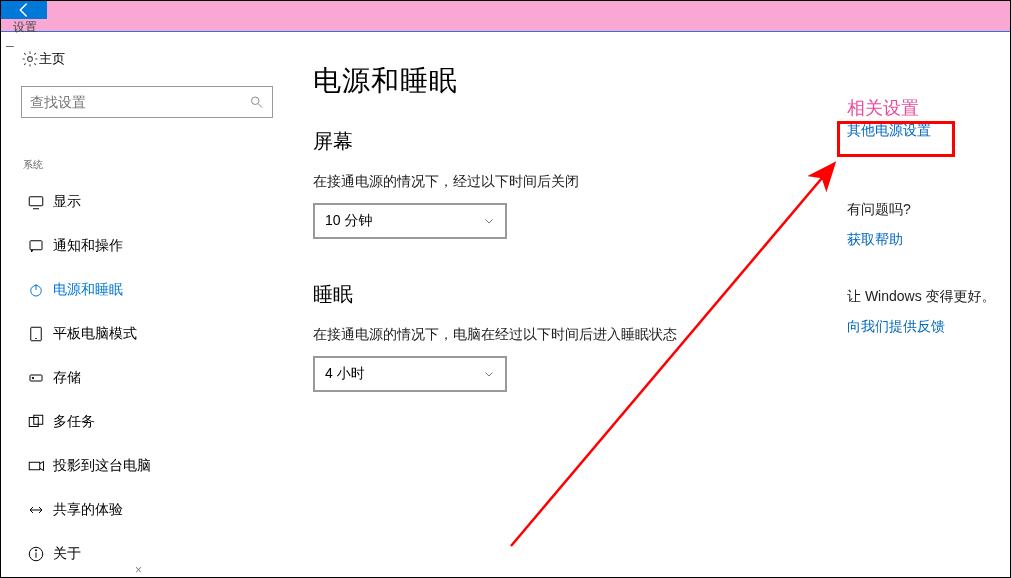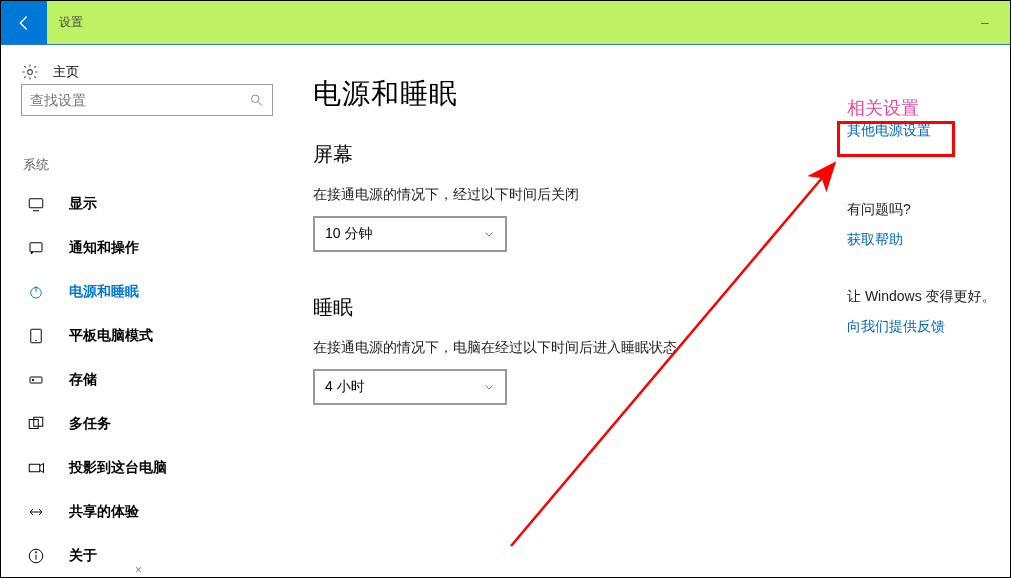--- a/index.html
+++ b/index.html
@@ -1,24 +1,25 @@
 <!DOCTYPE html>
 <html><head>
   <meta charset="utf-8">
   <style>
     * { box-sizing: border-box; margin: 0; padding: 0; }
     html, body { width: 1011px; height: 578px; overflow: hidden; font-family: "Microsoft YaHei", "Segoe UI", sans-serif; font-size: 13px; color: #000; }
     .outer { border: 1px solid #000; width: 1011px; height: 578px; position: relative; background: #fff; }
 
     .titlebar {
-      height: 44px;
+      height: 31px;
       border-bottom: 1px solid #2a77d4;
       display: flex;
       align-items: stretch;
-      background: #bef264;
+      background: #f9a8d4;
+      flex-direction: column;
     }
     .back-btn {
       width: 46px;
       background: #0078d7;
       display: flex;
       align-items: center;
       justify-content: center;
       color: #fff;
       font-size: 18px;
       cursor: pointer;
@@ -30,43 +31,43 @@
       padding-left: 12px;
       font-size: 12px;
       color: #444;
     }
     .win-ctrls { display: flex; align-items: center; gap: 18px; padding-right: 16px; }
     .win-ctrl { width: 18px; height: 18px; display: flex; align-items: center; justify-content: center; color: #555; cursor: pointer; font-family: monospace; }
 
     .body-area { display: flex; height: calc(100% - 31px); }
 
     .sidebar { width: 288px; padding: 18px 20px 18px 20px; position: relative; }
-    .home-row { display: flex; align-items: center; gap: 14px; margin-bottom: 3px; cursor: pointer; }
+    .home-row { display: flex; align-items: center; margin-bottom: 18px; cursor: pointer; }
     .gear-icon { width: 18px; height: 18px; }
 
     .search-box {
       display: flex;
       align-items: center;
       justify-content: space-between;
       border: 1px solid #999;
       height: 32px;
       padding: 0 8px;
       margin-bottom: 40px;
       width: 252px;
     }
     .search-input {
       border: none; outline: none; font-size: 14px; width: 100%; font-family: inherit; color: #888;
     }
     .mag-icon { width: 16px; height: 16px; stroke: #888; }
 
-    .section-label { font-size: 13px; color: #666; margin: 0 0 8px 2px; }
+    .section-label { font-size: 10px; color: #666; margin: 0 0 8px 2px; }
 
     .nav-item {
-      display: flex; align-items: center; gap: 24px; height: 44px;
-      padding-left: 6px; cursor: pointer; font-size: 14px; color: #000; font-weight: bold;
+      display: flex; align-items: center; gap: 8px; height: 44px;
+      padding-left: 6px; cursor: pointer; font-size: 14px; color: #000;
     }
     .nav-item.active { color: #0078d7; }
     .nav-item .nav-icon { width: 18px; height: 18px; stroke: currentColor; fill: none; stroke-width: 1.3; }
     .nav-item.active .nav-icon { stroke: #0078d7; }
 
     .main { flex: 1; padding: 30px 24px 0 24px; position: relative; }
     .page-title { font-size: 28px; font-weight: 400; margin-bottom: 28px; letter-spacing: 1px; }
     .group-title { font-size: 20px; font-weight: 400; margin-bottom: 18px; }
     .field-label { font-size: 14px; color: #222; margin-bottom: 12px; }
     .dropdown {

